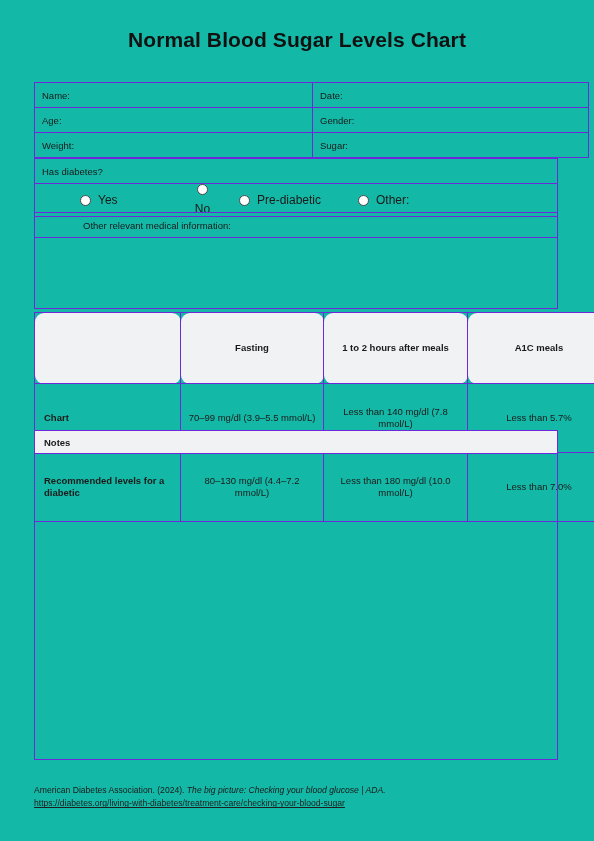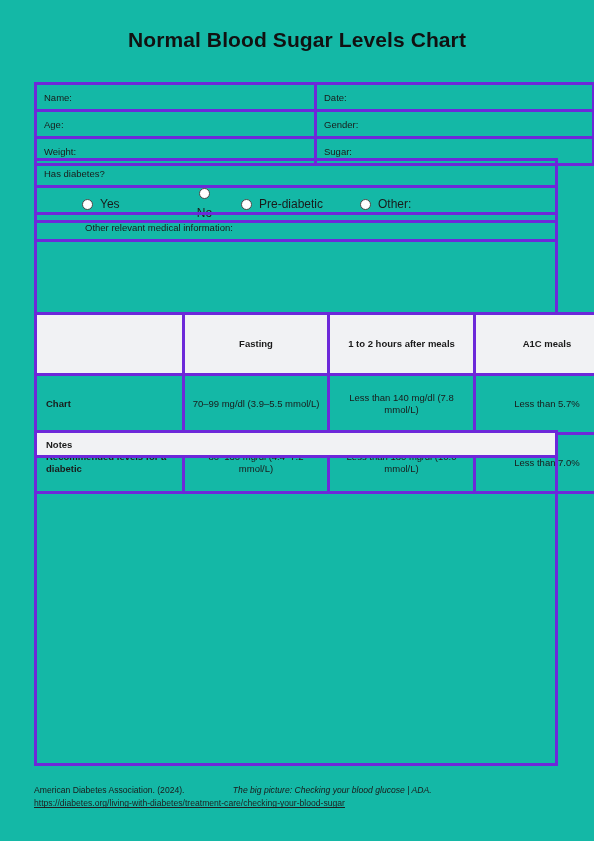--- a/index.html
+++ b/index.html
@@ -38,21 +38,21 @@
   
   .form-table {
     position: absolute;
     left: 34px;
     width: 524px;
     border-collapse: collapse;
     table-layout: fixed;
     font-size: 9.5px;
   }
   .form-table td, .form-table th {
-    border: 3px solid #6d28d9;
+    border: 1px solid #6d28d9;
     padding: 0 7px;
     vertical-align: middle;
     font-weight: normal;
     text-align: left;
     color: #1a1a1a;
   }
 
   
   #info-table { top: 82px; }
   #info-table td { height: 24px; }
@@ -89,22 +89,23 @@
   .radio-label { font-size: 12px; white-space: nowrap; }
 
   #medinfo-table { top: 212px; }
   #medinfo-table td.label-cell { height: 24px; padding-left: 48px; }
   #medinfo-table td.blank-cell { height: 70px; }
 
   
   #levels-table { top: 312px; }
   #levels-table th, #levels-table td {
     text-align: center;
-    padding: 14px 6px;
+    padding: 20px 6px;
     line-height: 1.28;
+    border-radius: 9px;
   }
   #levels-table thead th {
     background: #f1f2f4;
     font-weight: bold;
     font-size: 9.5px;
     height: 30px;
   }
   #levels-table thead th.blank-head { background: #f1f2f4; }
   #levels-table tbody td { height: 28px; font-size: 9.5px; }
   #levels-table tbody td.row-head {
@@ -132,21 +133,21 @@
   
   .footer {
     position: absolute;
     left: 34px;
     top: 784px;
     width: 520px;
     font-size: 8.6px;
     line-height: 1.55;
     color: #1a1a1a;
   }
-  .footer .cite-italic { font-style: italic; margin-left: 46px; }
+  .footer .cite-italic { font-style: italic; }
   .footer .cite-url {
     display: block;
     text-decoration: underline;
     color: #1f1f1f;
     word-break: break-all;
   }
 </style>
 </head>
 <body>
 

